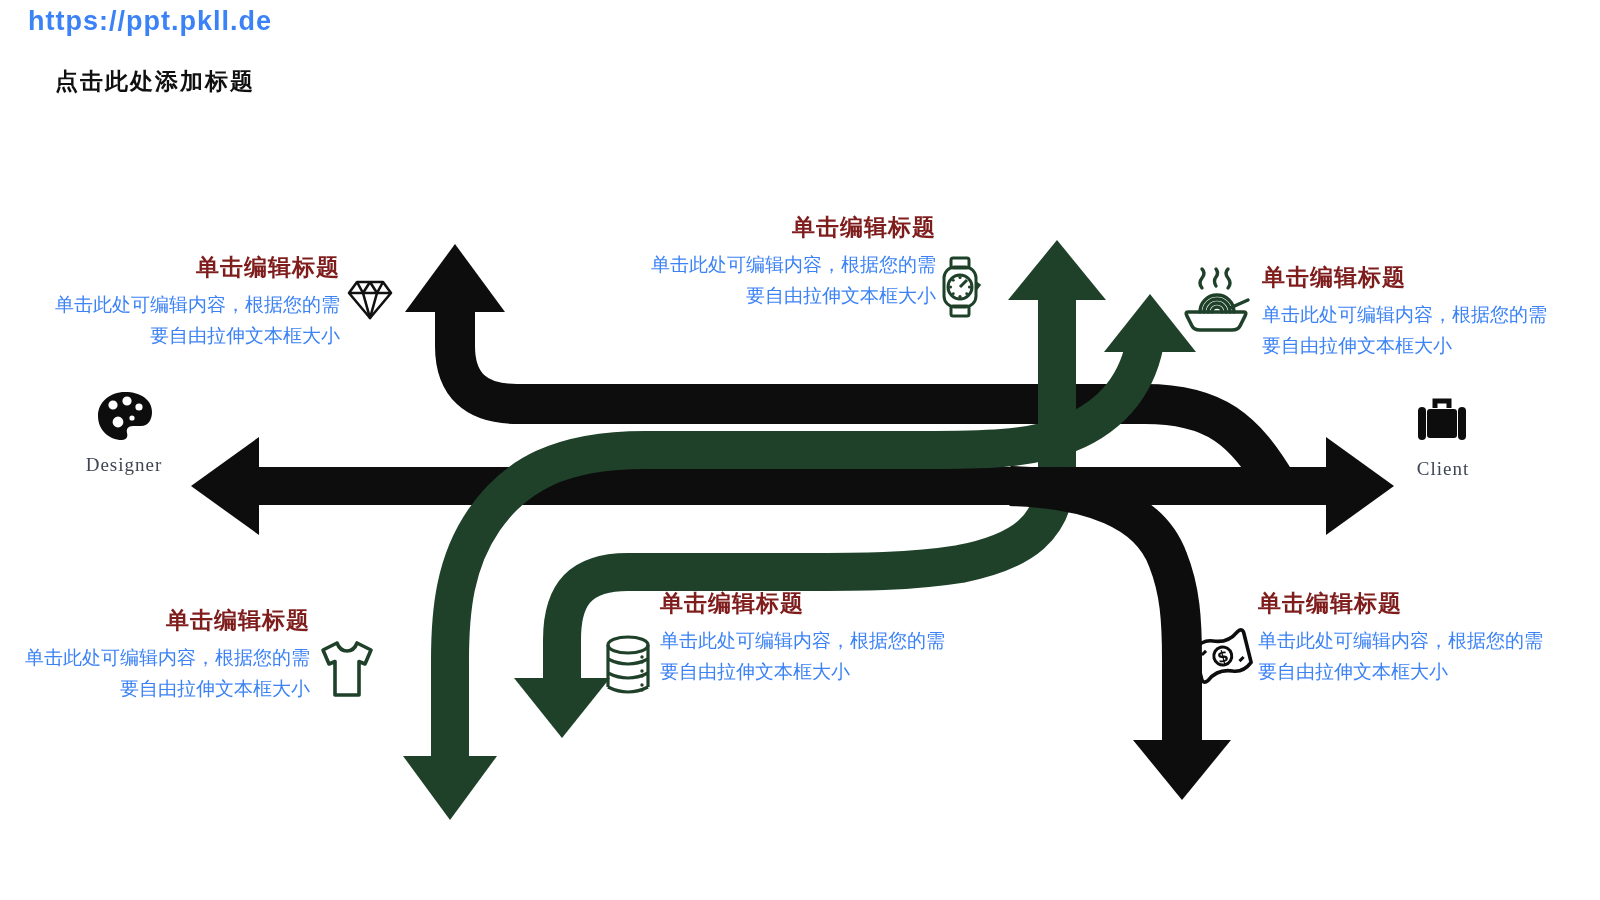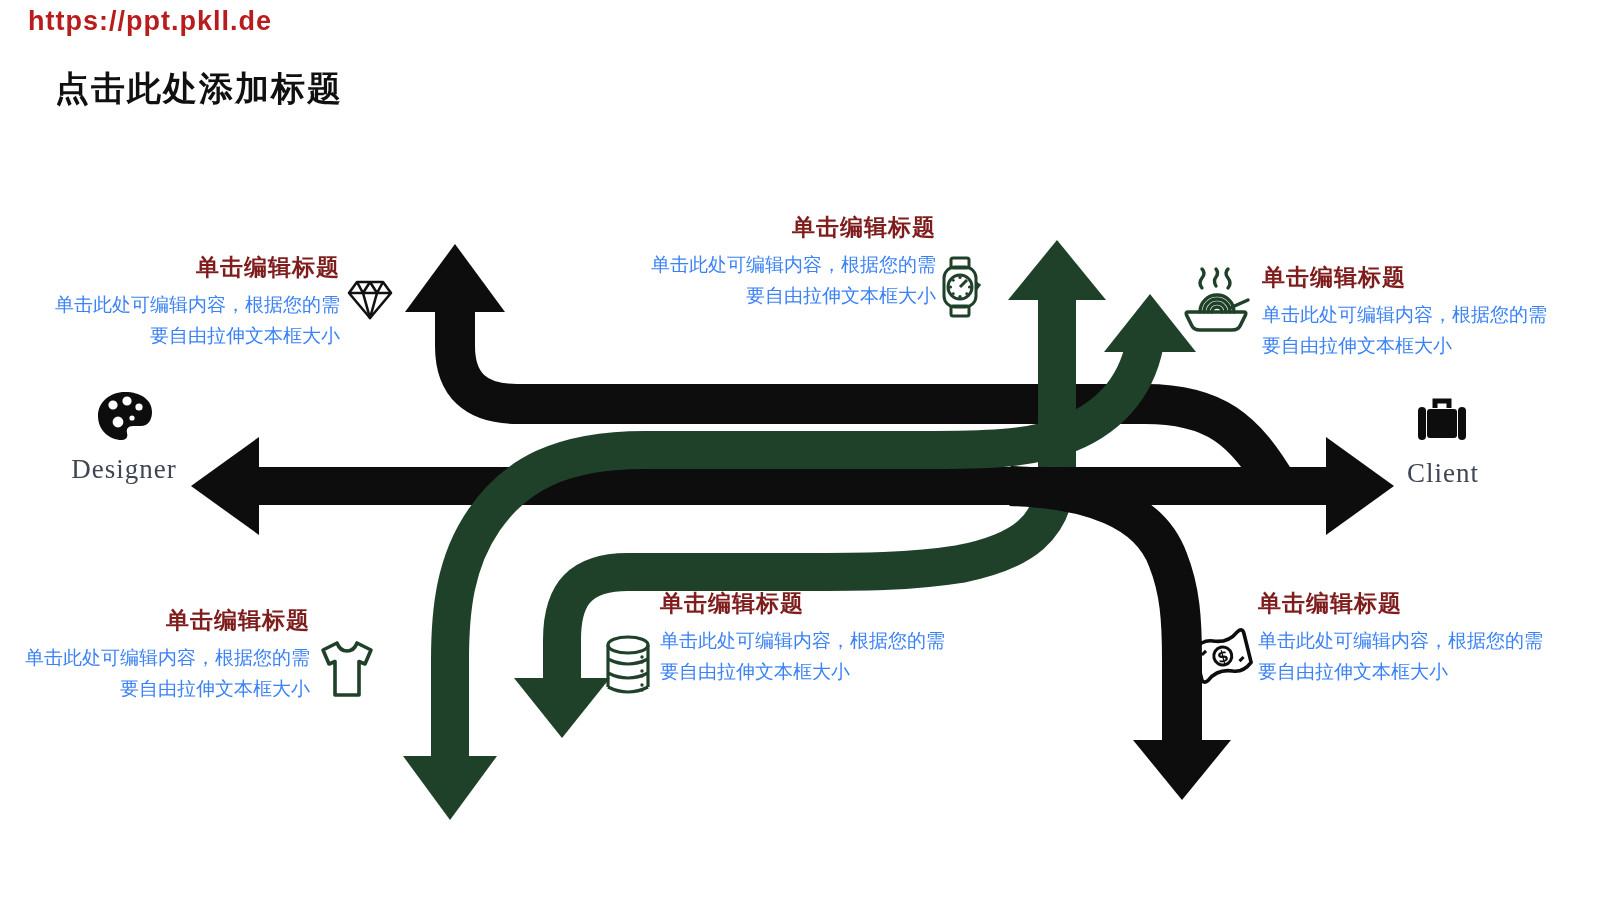--- a/index.html
+++ b/index.html
@@ -4,46 +4,46 @@
 <style>
   html,body{margin:0;padding:0;}
   body{
     width:1600px;height:900px;position:relative;overflow:hidden;
     background:#ffffff;
     font-family:"Liberation Sans", sans-serif;
   }
   .abs{position:absolute;}
   
   .watermark{
-    left:28px;top:6px;font-size:27px;font-weight:bold;color:#b91c1c;
+    left:28px;top:6px;font-size:27px;font-weight:bold;color:#3b82f6;
     letter-spacing:1px;
   }
   
   .slide-title{
-    left:55px;top:66px;font-size:34px;font-weight:bold;color:#101010;
+    left:55px;top:66px;font-size:23px;font-weight:bold;color:#101010;
     letter-spacing:2px;
   }
   
   .tangle{left:0;top:0;}
   
   .blk{line-height:31px;}
   .blk .hd{font-size:23px;font-weight:bold;color:#7f1d1d;margin-bottom:6px;letter-spacing:1px;}
   .blk .bd{font-size:19px;color:#3b82f6;}
   .al-r{text-align:right;}
   .al-l{text-align:left;}
   .blk-tl{left:30px;  top:252px; width:310px;}
   .blk-tm{left:618px; top:212px; width:318px;}
   .blk-tr{left:1262px;top:262px; width:312px;}
   .blk-bl{left:8px;   top:605px; width:302px;}
   .blk-bm{left:660px; top:588px; width:320px;}
   .blk-br{left:1258px;top:588px; width:320px;}
   
   .node-label{
     font-family:"Liberation Serif", serif;
-    font-size:27px;color:#3e4553;letter-spacing:1px;text-align:center;
+    font-size:19px;color:#3e4553;letter-spacing:1px;text-align:center;
   }
   .lbl-designer{left:58px;  top:454px; width:132px;}
   .lbl-client  {left:1391px;top:458px; width:104px;}
   
   .ico{display:block;}
   .ico-diamond {left:344px; top:278px;}
   .ico-watch   {left:938px; top:256px;}
   .ico-noodles {left:1180px;top:266px;}
   .ico-palette {left:96px;  top:390px;}
   .ico-case    {left:1416px;top:396px;}

